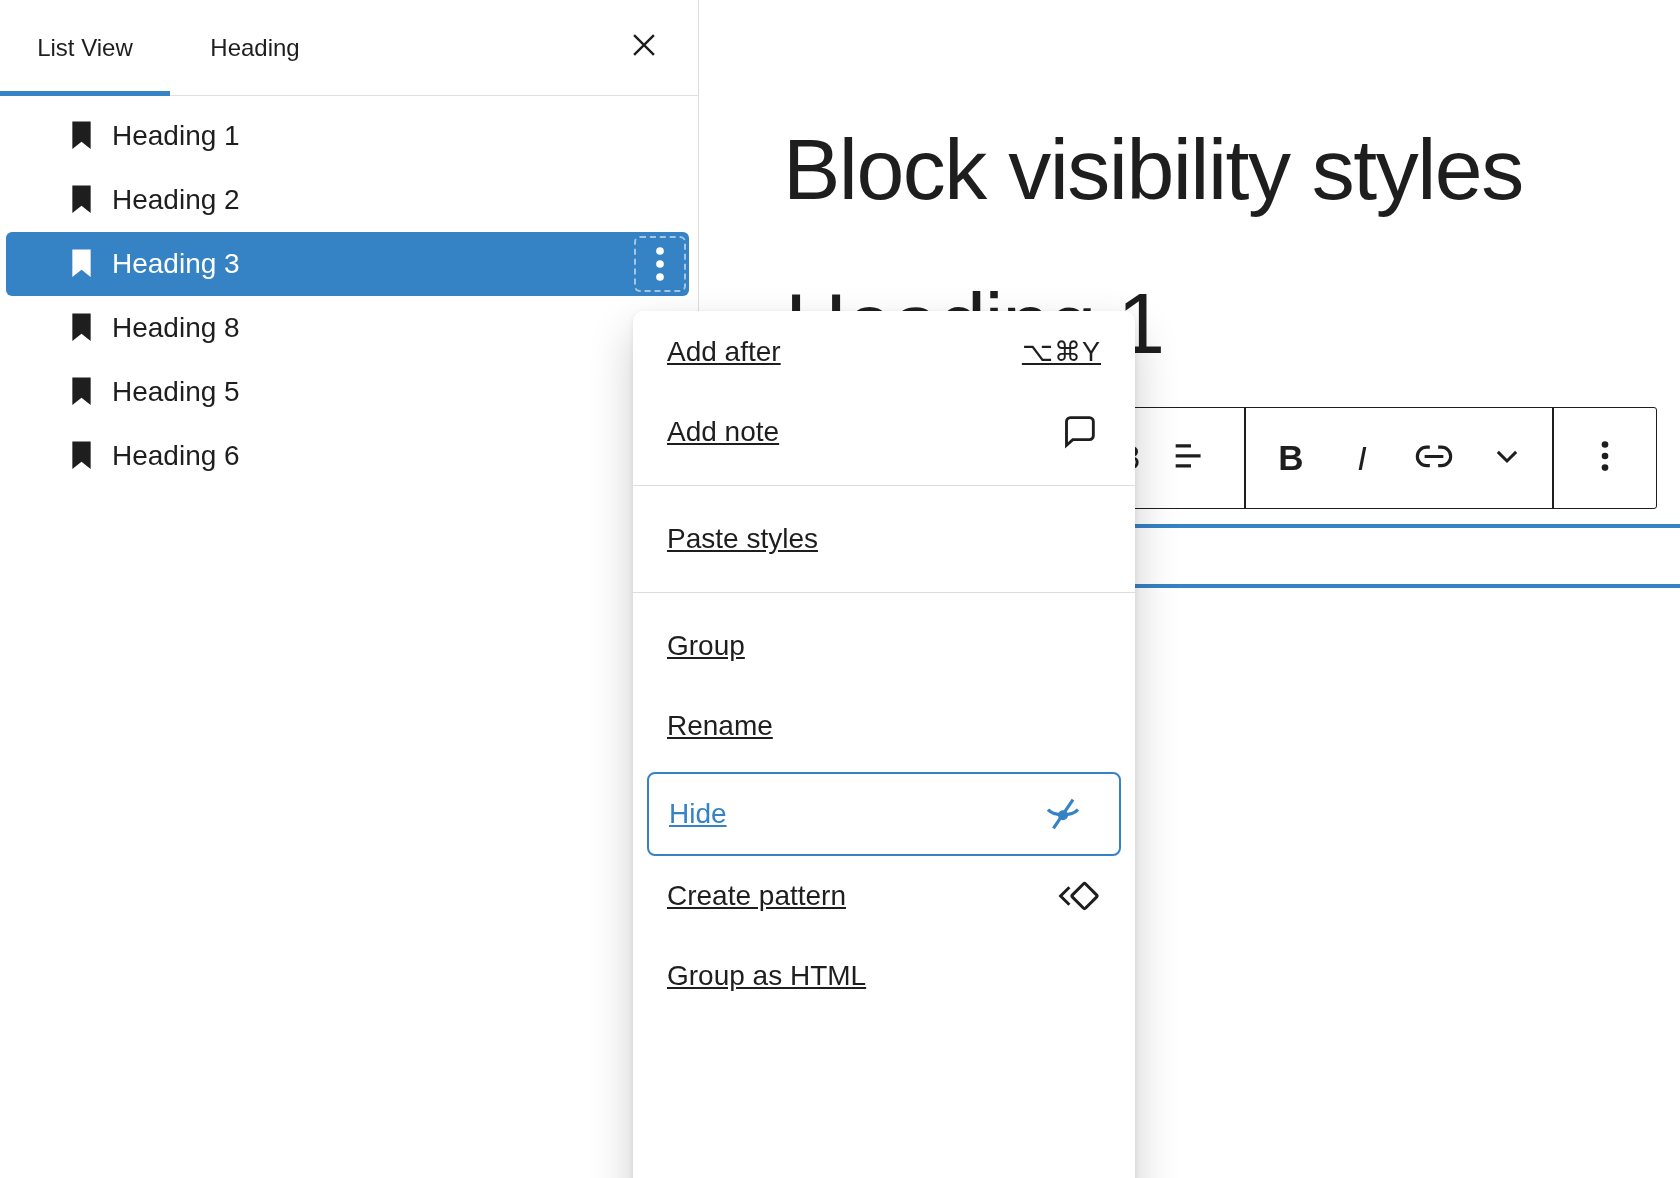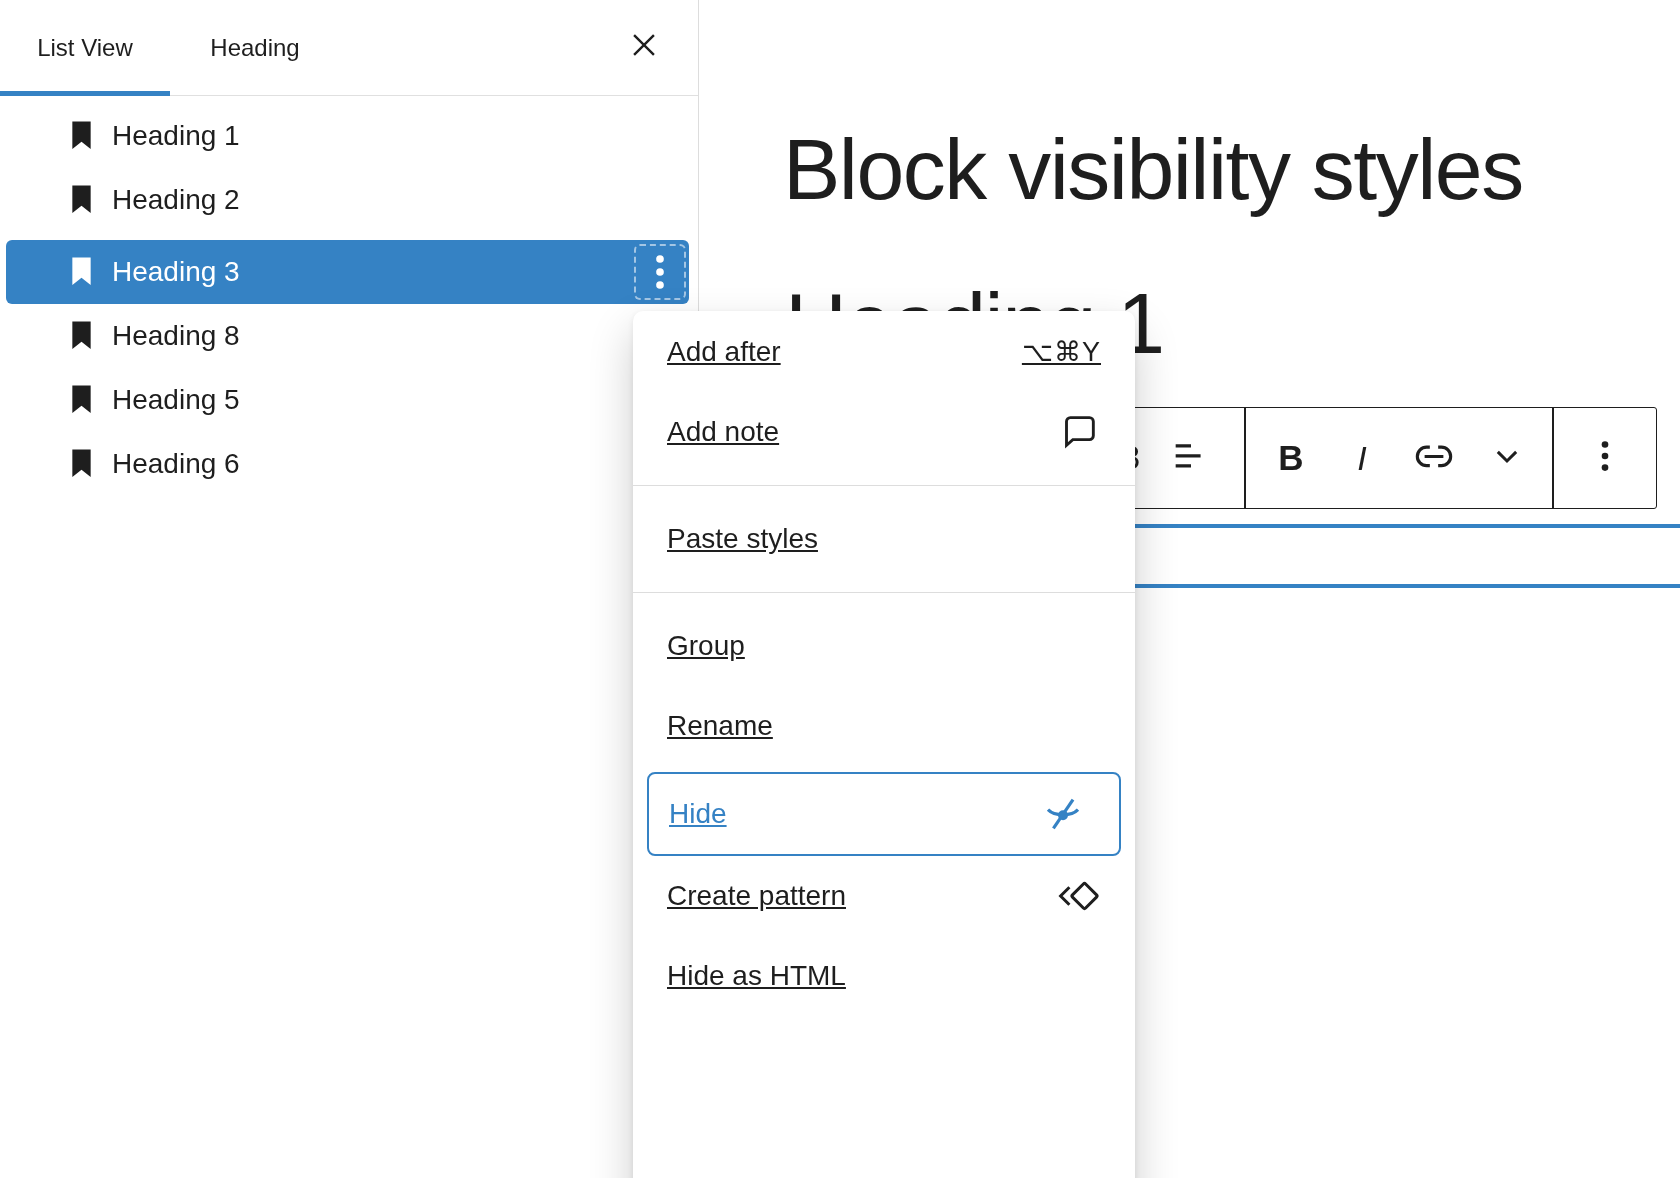--- a/index.html
+++ b/index.html
@@ -37,21 +37,21 @@
           display:flex;}
   .tab{min-width:170px;display:flex;align-items:center;justify-content:center;font-size:24px;
        position:relative;box-sizing:border-box;padding:0 34px;}
   .tab.active::after{content:"";position:absolute;left:0;right:0;bottom:-1px;height:5px;
                      background:#3582c4;}
   .close-btn{position:absolute;left:620px;top:23px;width:48px;height:48px;display:flex;
              align-items:center;justify-content:center;}
   .rows{position:absolute;top:104px;left:0;width:698px;}
   .lv-row{height:64px;display:flex;align-items:center;padding-left:68px;gap:17px;font-size:28px;
           position:relative;box-sizing:border-box;}
-  .lv-row.selected{background:#3582c4;color:#fff;border-radius:6px;margin:8px 9px 0 6px;
+  .lv-row.selected{background:#3582c4;color:#fff;border-radius:6px;margin:0 9px 0 6px;
                    padding-left:62px;}
   .lv-row.selected svg{color:#fff;}
   .lv-row svg{color:#1e1e1e;flex:0 0 auto;}
   .row-kebab{position:absolute;right:3px;top:4px;width:52px;height:56px;display:flex;
              align-items:center;justify-content:center;border:2px dashed rgba(255,255,255,.55);
              border-radius:6px;box-sizing:border-box;}
 
   
   .menu{position:absolute;left:633px;top:311px;width:502px;height:960px;background:#fff;
         border-radius:10px;z-index:20;box-sizing:border-box;padding-top:1px;
@@ -212,17 +212,17 @@
     <div class="mi">
       <span>Create pattern</span>
       <span class="icon">
         <svg width="48" height="48" viewBox="0 0 24 24">
             <rect x="11.1" y="7.35" width="9.3" height="9.3" rx="0.8" transform="rotate(45 15.75 12)" fill="none" stroke="#1e1e1e" stroke-width="1.5"></rect>
             <path fill="none" stroke="#1e1e1e" stroke-width="1.5" d="M8.2 7.6 3.8 12l4.4 4.4"></path>
           </svg>
       </span>
     </div>
     <div class="mi">
-      <span>Hide as HTML</span>
+      <span>Group as HTML</span>
     </div>
   </div>
 
 </div>
 
 </body></html>

